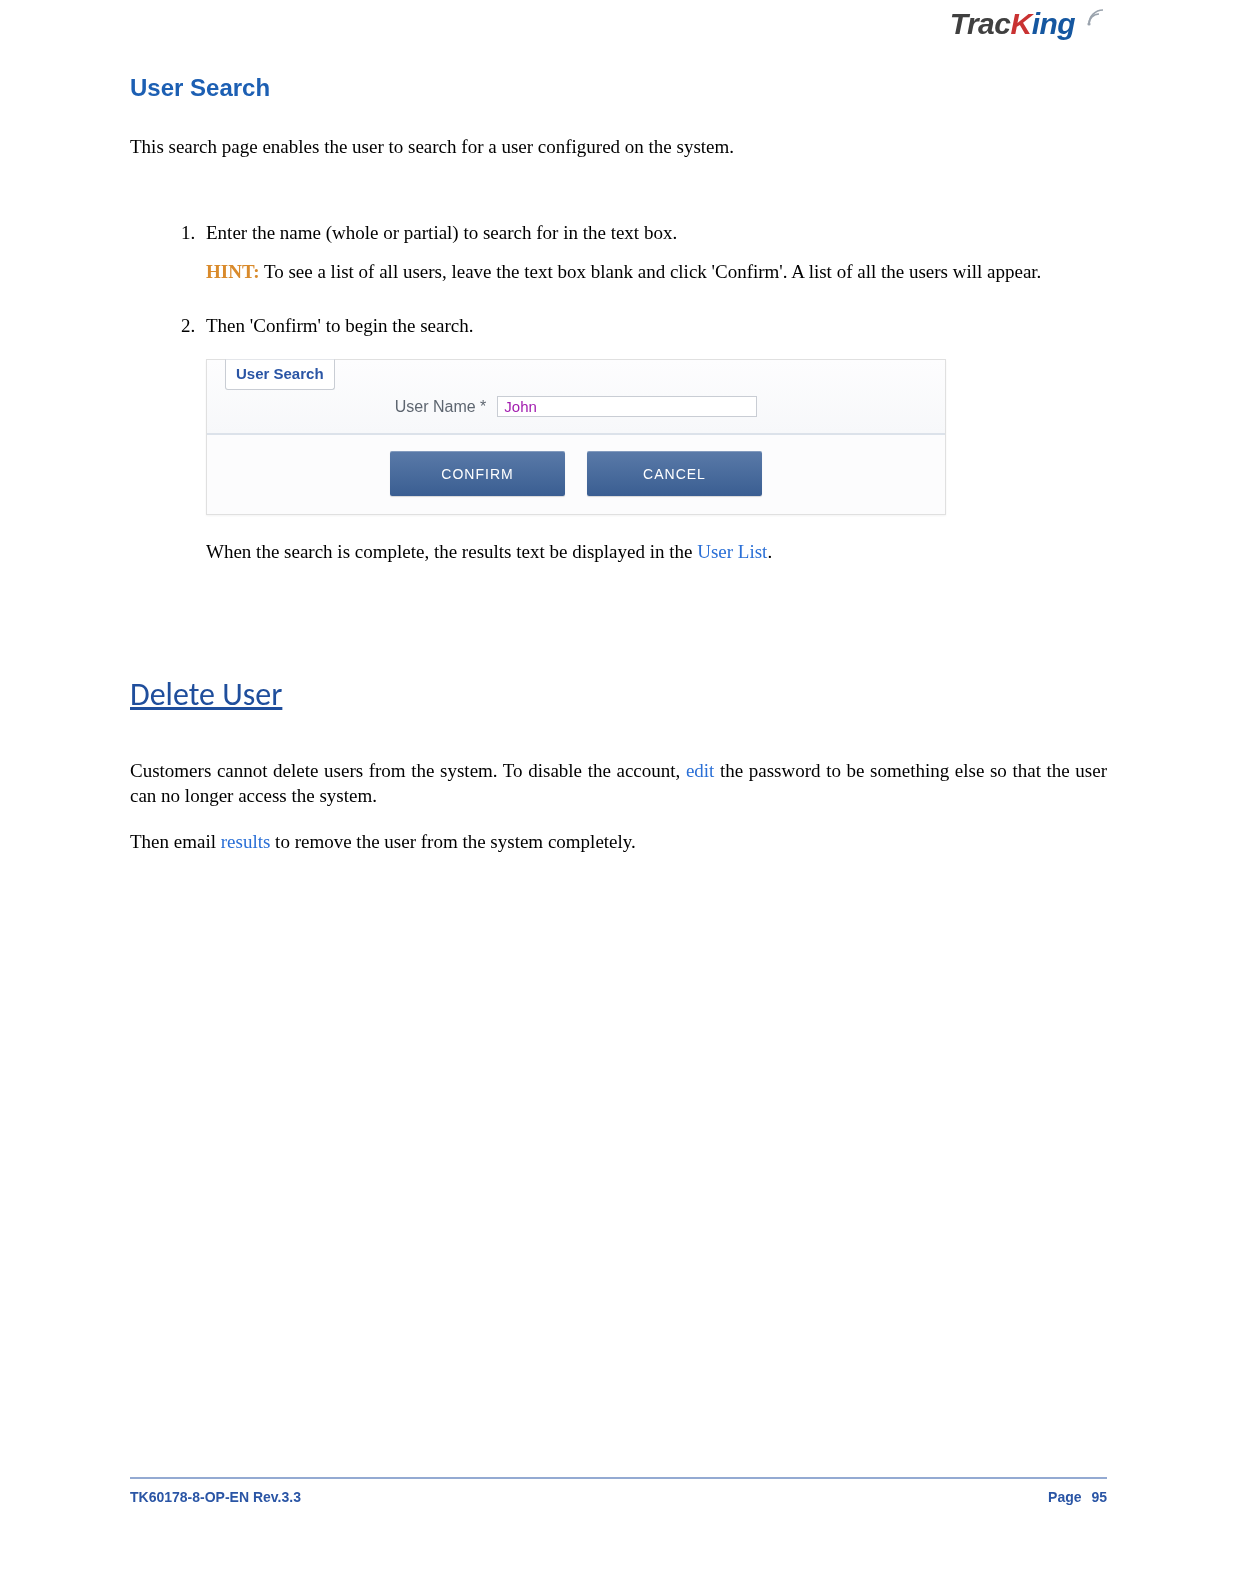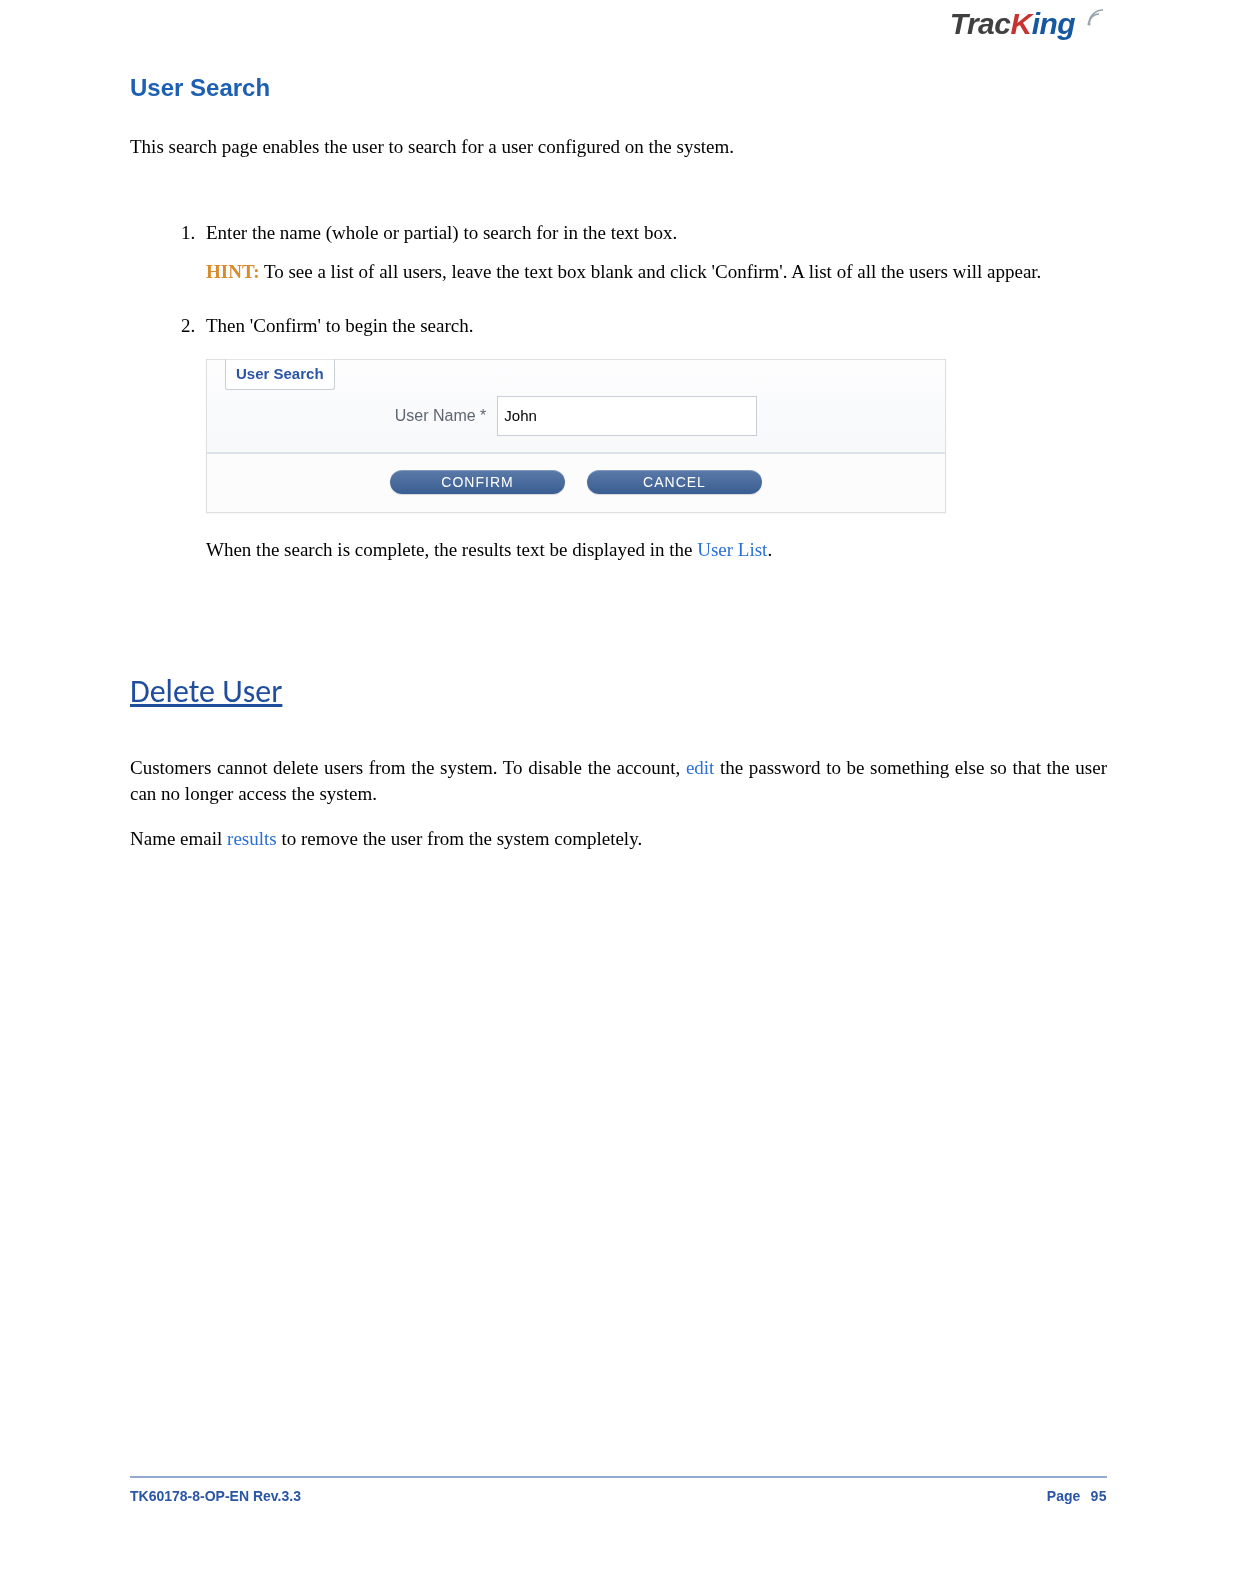--- a/index.html
+++ b/index.html
@@ -107,39 +107,39 @@
     margin-top: 14px;
   }
   .field-label {
     color: #5e6670;
     font-size: 16px;
   }
   .req { color: #5e6670; }
   .text-input {
     border: 1px solid #c9cdd4;
     background: #fff;
-    height: 40px;
+    height: 21px;
     width: 260px;
     padding: 2px 6px;
     font-size: 15px;
-    color: #000000;
+    color: #a21caf;
     font-family: Arial, sans-serif;
   }
   .button-row {
     display: flex;
     justify-content: center;
     gap: 22px;
     padding: 16px 0 18px 0;
     background: #fcfcfd;
   }
   .btn {
     width: 175px;
-    height: 24px;
+    height: 45px;
     border: none;
-    border-radius: 14px;
+    border-radius: 2px;
     color: #fff;
     font-size: 14px;
     letter-spacing: 1px;
     font-family: Arial, sans-serif;
     background: linear-gradient(#5a7aa8, #3a5e92);
     cursor: pointer;
     box-shadow: inset 0 1px 0 rgba(255,255,255,0.25), 0 1px 1px rgba(0,0,0,0.15);
   }
   .after-figure { font-size: 19px; }
   .link { color: #2a6fd6; text-decoration: none; cursor: pointer; }
@@ -156,21 +156,21 @@
     opacity: 0.5;
   }
   .footer-row {
     display: flex;
     justify-content: space-between;
     font-family: Arial, sans-serif;
     color: #2a55a5;
     font-weight: bold;
     font-size: 14px;
   }
-  .footer-row .pg-num { margin-left: 6px; font-family: Liberation Mono, monospace; }
+  .footer-row .pg-num { margin-left: 6px; }
 </style>
 </head>
 <body>
 
 <div class="logo-wrap">
   <span class="logo">
     <span class="t1">Trac</span><span class="t2">K</span><span class="t3">ing</span>
   </span>
   <span class="waves">
     <svg width="22" height="22" viewBox="0 0 22 22">
@@ -221,21 +221,21 @@
       </li>
     </ol>
 
     <h2 class="section-title-2">Delete User</h2>
 
     <p class="body">
       <span>Customers cannot delete users from the system. To disable the account, </span><a class="link">edit</a><span> the password to be something else so that the user can no longer access the system.</span>
     </p>
 
     <p class="body">
-      <span>Name email </span><a class="link">results</a><span> to remove the user from the system completely.</span>
+      <span>Then email </span><a class="link">results</a><span> to remove the user from the system completely.</span>
     </p>
 
   </div>
 </div>
 
 <div class="footer">
   <div class="footer-rule"></div>
   <div class="footer-row">
     <span>TK60178-8-OP-EN Rev.3.3</span>
     <span>

